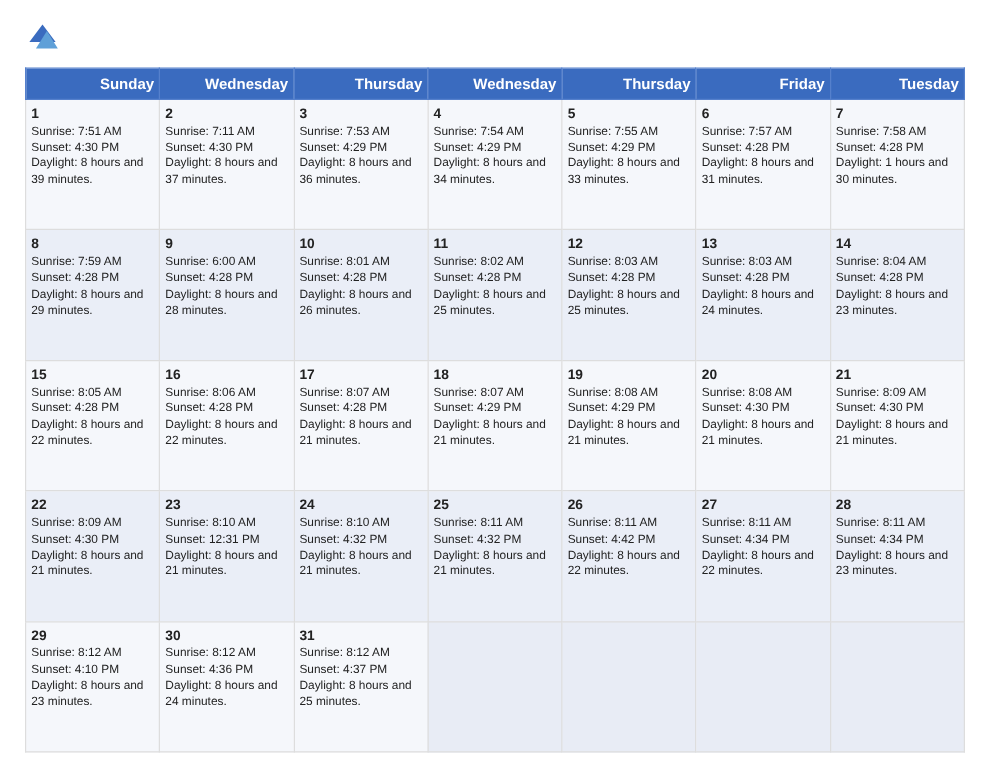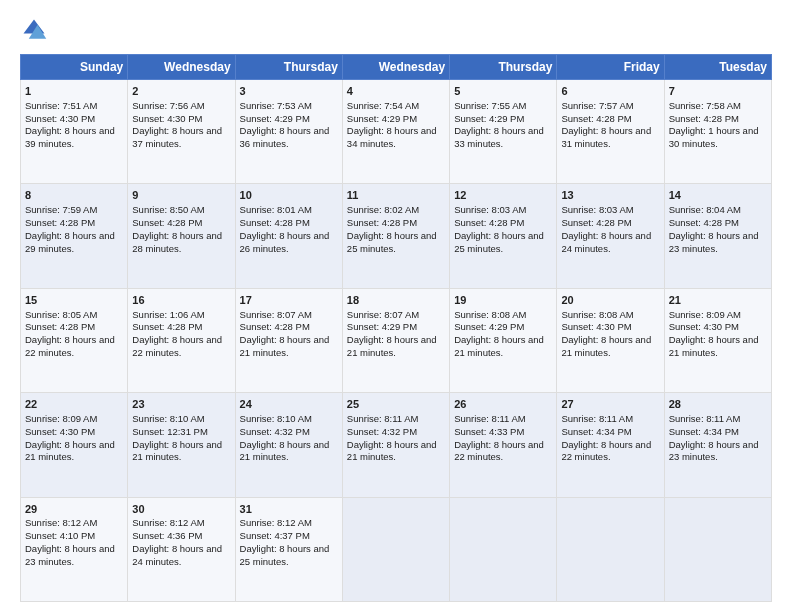--- a/index.html
+++ b/index.html
@@ -129,51 +129,51 @@
             <th>Thursday</th>
             <th>Wednesday</th>
             <th>Thursday</th>
             <th>Friday</th>
             <th>Tuesday</th>
           </tr>
       </thead>
       <tbody>
       <tr>
             <td><span class="day-num">1</span><span>Sunrise: 7:51 AM</span><br><span>Sunset: 4:30 PM</span><br><span>Daylight: 8 hours and 39 minutes.</span></td>
-            <td><span class="day-num">2</span><span>Sunrise: 7:56 AM</span><br><span>Sunset: 4:30 PM</span><br><span>Daylight: 8 hours and 37 minutes.</span></td>
+            <td><span class="day-num">2</span><span>Sunrise: 7:11 AM</span><br><span>Sunset: 4:30 PM</span><br><span>Daylight: 8 hours and 37 minutes.</span></td>
             <td><span class="day-num">3</span><span>Sunrise: 7:53 AM</span><br><span>Sunset: 4:29 PM</span><br><span>Daylight: 8 hours and 36 minutes.</span></td>
             <td><span class="day-num">4</span><span>Sunrise: 7:54 AM</span><br><span>Sunset: 4:29 PM</span><br><span>Daylight: 8 hours and 34 minutes.</span></td>
             <td><span class="day-num">5</span><span>Sunrise: 7:55 AM</span><br><span>Sunset: 4:29 PM</span><br><span>Daylight: 8 hours and 33 minutes.</span></td>
             <td><span class="day-num">6</span><span>Sunrise: 7:57 AM</span><br><span>Sunset: 4:28 PM</span><br><span>Daylight: 8 hours and 31 minutes.</span></td>
             <td><span class="day-num">7</span><span>Sunrise: 7:58 AM</span><br><span>Sunset: 4:28 PM</span><br><span>Daylight: 1 hours and 30 minutes.</span></td>
           </tr>
           <tr>
             <td><span class="day-num">8</span><span>Sunrise: 7:59 AM</span><br><span>Sunset: 4:28 PM</span><br><span>Daylight: 8 hours and 29 minutes.</span></td>
-            <td><span class="day-num">9</span><span>Sunrise: 8:50 AM</span><br><span>Sunset: 4:28 PM</span><br><span>Daylight: 8 hours and 28 minutes.</span></td>
+            <td><span class="day-num">9</span><span>Sunrise: 6:00 AM</span><br><span>Sunset: 4:28 PM</span><br><span>Daylight: 8 hours and 28 minutes.</span></td>
             <td><span class="day-num">10</span><span>Sunrise: 8:01 AM</span><br><span>Sunset: 4:28 PM</span><br><span>Daylight: 8 hours and 26 minutes.</span></td>
             <td><span class="day-num">11</span><span>Sunrise: 8:02 AM</span><br><span>Sunset: 4:28 PM</span><br><span>Daylight: 8 hours and 25 minutes.</span></td>
             <td><span class="day-num">12</span><span>Sunrise: 8:03 AM</span><br><span>Sunset: 4:28 PM</span><br><span>Daylight: 8 hours and 25 minutes.</span></td>
             <td><span class="day-num">13</span><span>Sunrise: 8:03 AM</span><br><span>Sunset: 4:28 PM</span><br><span>Daylight: 8 hours and 24 minutes.</span></td>
             <td><span class="day-num">14</span><span>Sunrise: 8:04 AM</span><br><span>Sunset: 4:28 PM</span><br><span>Daylight: 8 hours and 23 minutes.</span></td>
           </tr>
           <tr>
             <td><span class="day-num">15</span><span>Sunrise: 8:05 AM</span><br><span>Sunset: 4:28 PM</span><br><span>Daylight: 8 hours and 22 minutes.</span></td>
-            <td><span class="day-num">16</span><span>Sunrise: 1:06 AM</span><br><span>Sunset: 4:28 PM</span><br><span>Daylight: 8 hours and 22 minutes.</span></td>
+            <td><span class="day-num">16</span><span>Sunrise: 8:06 AM</span><br><span>Sunset: 4:28 PM</span><br><span>Daylight: 8 hours and 22 minutes.</span></td>
             <td><span class="day-num">17</span><span>Sunrise: 8:07 AM</span><br><span>Sunset: 4:28 PM</span><br><span>Daylight: 8 hours and 21 minutes.</span></td>
             <td><span class="day-num">18</span><span>Sunrise: 8:07 AM</span><br><span>Sunset: 4:29 PM</span><br><span>Daylight: 8 hours and 21 minutes.</span></td>
             <td><span class="day-num">19</span><span>Sunrise: 8:08 AM</span><br><span>Sunset: 4:29 PM</span><br><span>Daylight: 8 hours and 21 minutes.</span></td>
             <td><span class="day-num">20</span><span>Sunrise: 8:08 AM</span><br><span>Sunset: 4:30 PM</span><br><span>Daylight: 8 hours and 21 minutes.</span></td>
             <td><span class="day-num">21</span><span>Sunrise: 8:09 AM</span><br><span>Sunset: 4:30 PM</span><br><span>Daylight: 8 hours and 21 minutes.</span></td>
           </tr>
           <tr>
             <td><span class="day-num">22</span><span>Sunrise: 8:09 AM</span><br><span>Sunset: 4:30 PM</span><br><span>Daylight: 8 hours and 21 minutes.</span></td>
             <td><span class="day-num">23</span><span>Sunrise: 8:10 AM</span><br><span>Sunset: 12:31 PM</span><br><span>Daylight: 8 hours and 21 minutes.</span></td>
             <td><span class="day-num">24</span><span>Sunrise: 8:10 AM</span><br><span>Sunset: 4:32 PM</span><br><span>Daylight: 8 hours and 21 minutes.</span></td>
             <td><span class="day-num">25</span><span>Sunrise: 8:11 AM</span><br><span>Sunset: 4:32 PM</span><br><span>Daylight: 8 hours and 21 minutes.</span></td>
-            <td><span class="day-num">26</span><span>Sunrise: 8:11 AM</span><br><span>Sunset: 4:33 PM</span><br><span>Daylight: 8 hours and 22 minutes.</span></td>
+            <td><span class="day-num">26</span><span>Sunrise: 8:11 AM</span><br><span>Sunset: 4:42 PM</span><br><span>Daylight: 8 hours and 22 minutes.</span></td>
             <td><span class="day-num">27</span><span>Sunrise: 8:11 AM</span><br><span>Sunset: 4:34 PM</span><br><span>Daylight: 8 hours and 22 minutes.</span></td>
             <td><span class="day-num">28</span><span>Sunrise: 8:11 AM</span><br><span>Sunset: 4:34 PM</span><br><span>Daylight: 8 hours and 23 minutes.</span></td>
           </tr>
           <tr>
             <td><span class="day-num">29</span><span>Sunrise: 8:12 AM</span><br><span>Sunset: 4:10 PM</span><br><span>Daylight: 8 hours and 23 minutes.</span></td>
             <td><span class="day-num">30</span><span>Sunrise: 8:12 AM</span><br><span>Sunset: 4:36 PM</span><br><span>Daylight: 8 hours and 24 minutes.</span></td>
             <td><span class="day-num">31</span><span>Sunrise: 8:12 AM</span><br><span>Sunset: 4:37 PM</span><br><span>Daylight: 8 hours and 25 minutes.</span></td>
             <td class="empty"></td>
             <td class="empty"></td>
             <td class="empty"></td>

